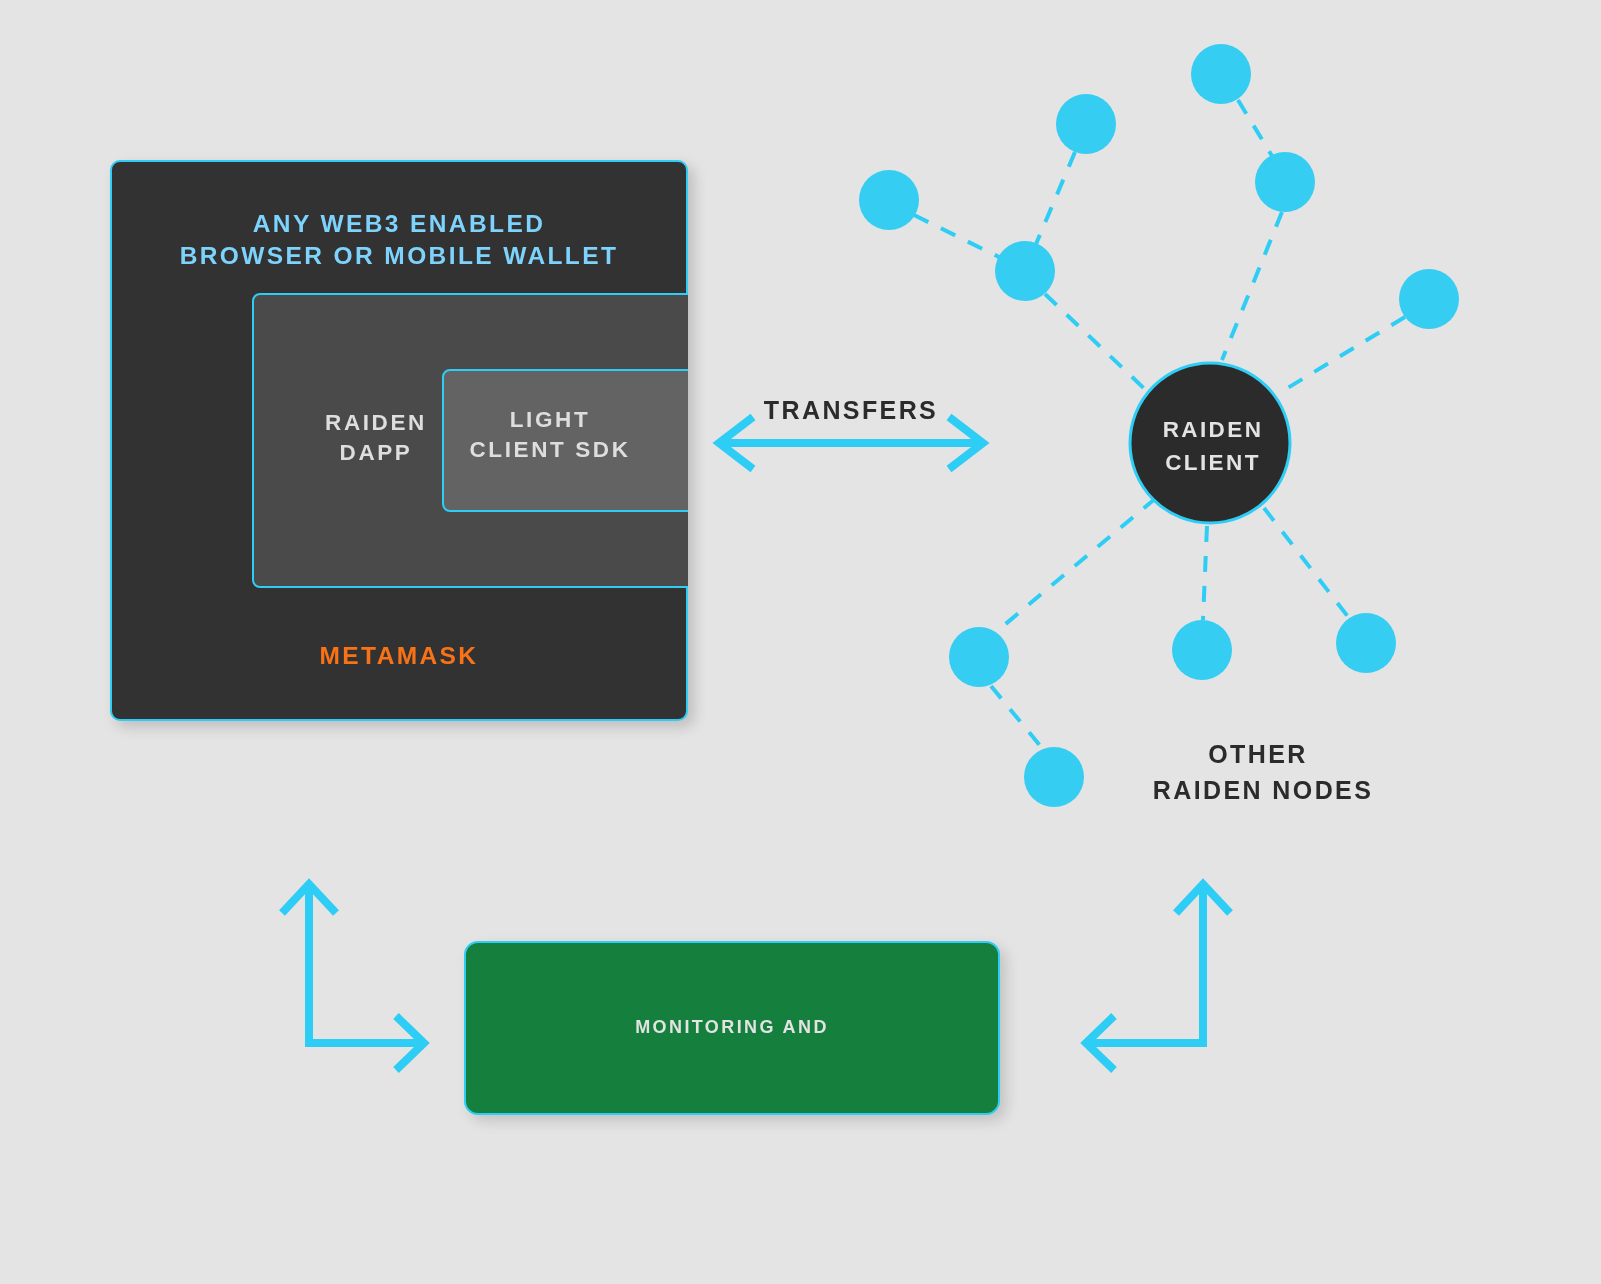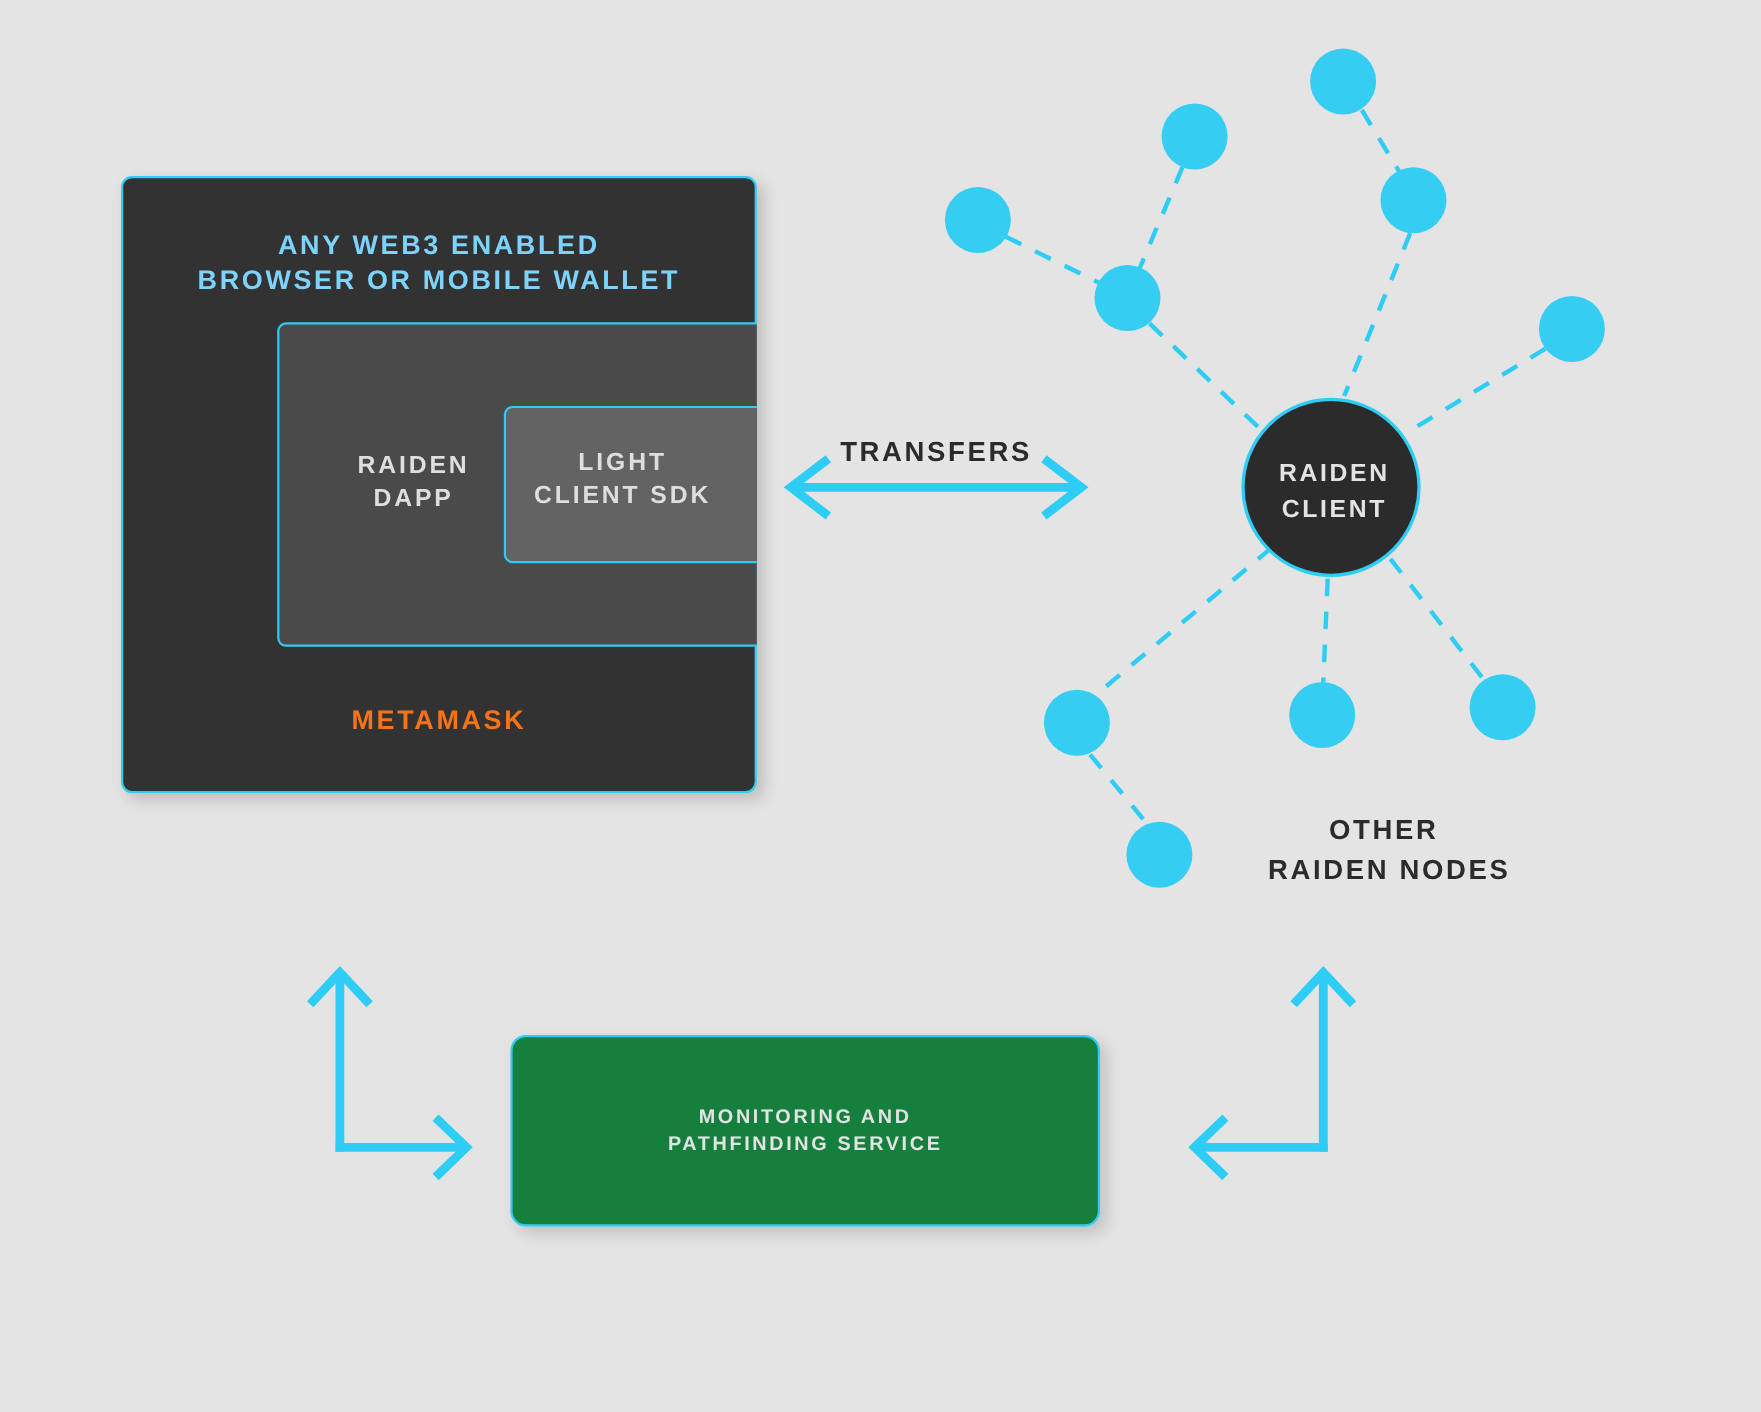--- a/index.html
+++ b/index.html
@@ -92,21 +92,21 @@
     top: 113px;
     width: 200px;
     font-size: 22.5px;
     letter-spacing: 2.6px;
     color: #dedede;
     text-align: center;
   }
 
   
   #sdk-box {
-    left: 348px;
+    left: 332px;
     top: 209px;
     width: 276px;
     height: 143px;
     background: #636363;
     border-radius: 8px;
     display: block;
   }
   #sdk-label {
     position: absolute;
     left: 6px;
@@ -240,17 +240,16 @@
       <div id="sdk-label">
         <div>LIGHT</div>
         <div>CLIENT SDK</div>
       </div>
     </div>
   </div>
 
   <div class="box" id="mps-box">
     <div>
       <div>MONITORING AND</div>
-      <div>PATHFINDING SERVICE</div>
     </div>
   </div>
 
 </div>
 
 </body></html>

